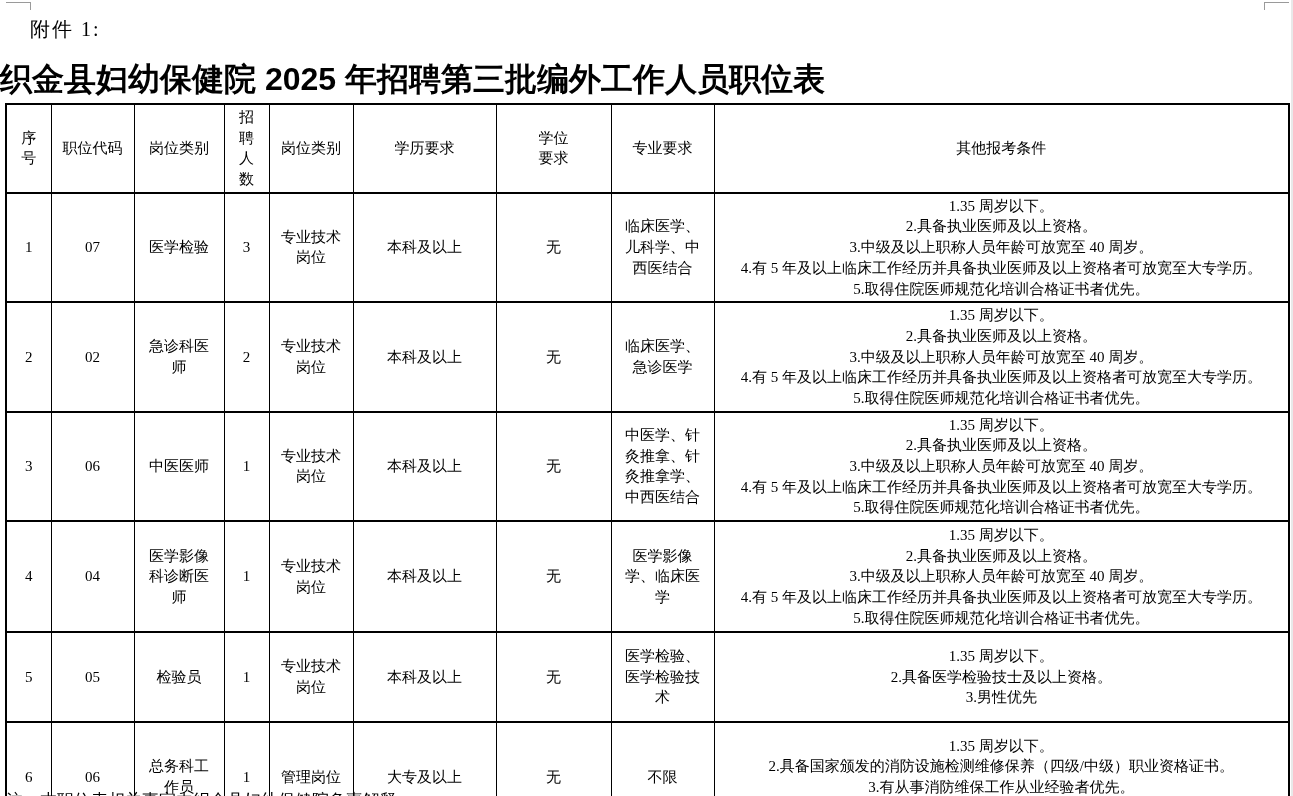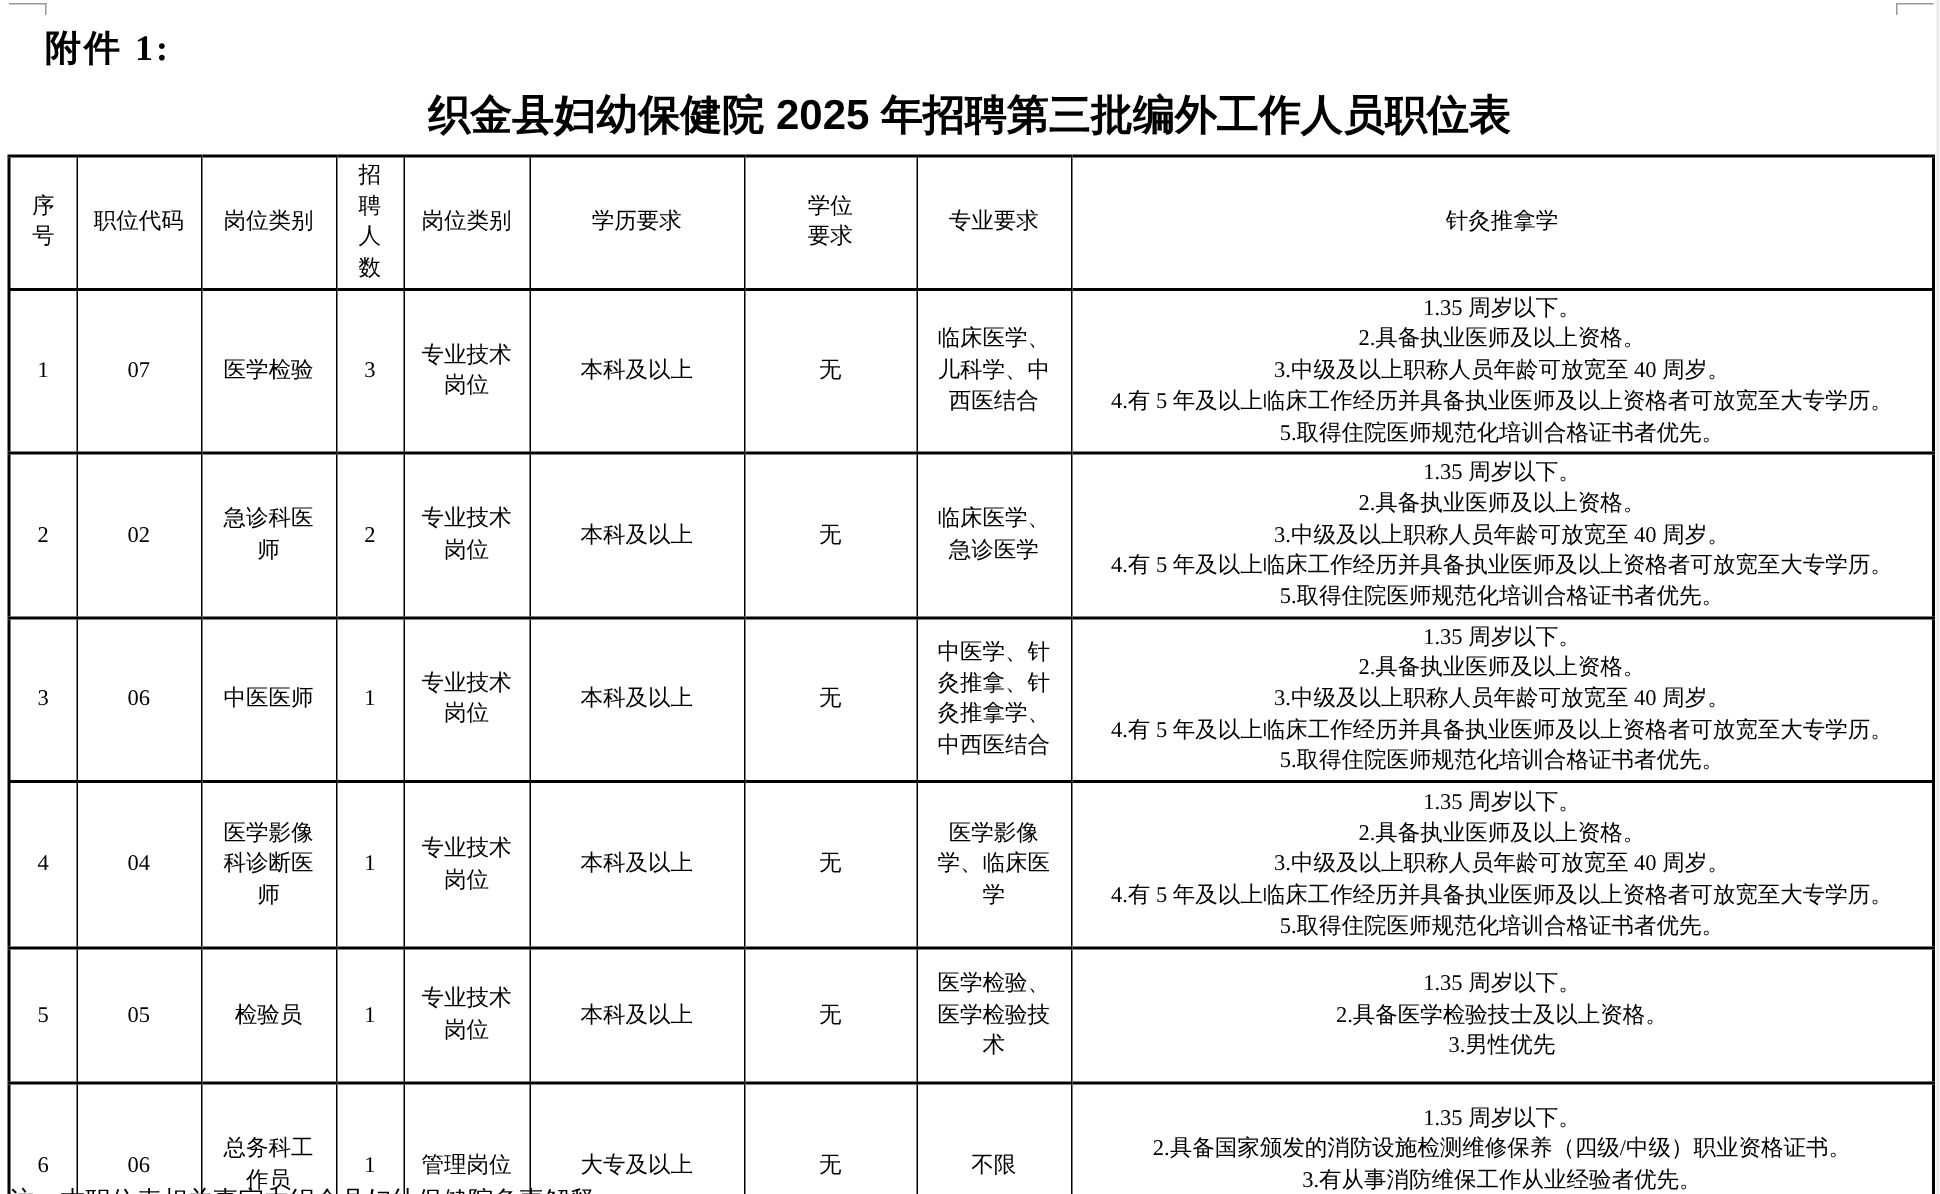--- a/index.html
+++ b/index.html
@@ -8,25 +8,25 @@
     background:#ffffff;color:#000;
     font-family:"Liberation Serif","DejaVu Serif",serif;
   }
   .corner-mark{position:absolute;width:24px;height:7px;top:2px;}
   .corner-mark.left{left:6px;border-top:1px solid #9a9a9a;border-right:1px solid #9a9a9a;}
   .corner-mark.right{right:4px;border-top:1px solid #9a9a9a;border-left:1px solid #9a9a9a;}
   .edge-right{position:absolute;top:0;right:0;width:2px;height:796px;background:#e9e9e9;}
 
   .attachment-label{
     position:absolute;left:30px;top:16px;
-    font-size:24px;letter-spacing:2px;font-weight:bold;
+    font-size:20px;letter-spacing:2px;
   }
   .doc-title{
     position:absolute;left:0;top:58px;width:1293px;
-    text-align:center;font-size:28px;font-weight:bold;
+    text-align:left;font-size:32px;font-weight:bold;
     font-family:"Liberation Sans","DejaVu Sans",sans-serif;
   }
 
   table.positions{
     position:absolute;left:5px;top:103px;
     width:1283px;table-layout:fixed;
     border-collapse:collapse;
     font-size:15px;line-height:1.38;
   }
   table.positions th,
@@ -81,21 +81,21 @@
       <th>序号</th>
       <th>职位代码</th>
       <th>岗位类别</th>
       <th>招聘
 人数</th>
       <th>岗位类别</th>
       <th>学历要求</th>
       <th>学位
 要求</th>
       <th>专业要求</th>
-      <th>针灸推拿学</th>
+      <th>其他报考条件</th>
     </tr>
   </thead>
   <tbody id="tbody">
   <tr>
     <td>1</td>
     <td>07</td>
     <td>医学检验</td>
     <td>3</td>
     <td>专业技术
 岗位</td>

